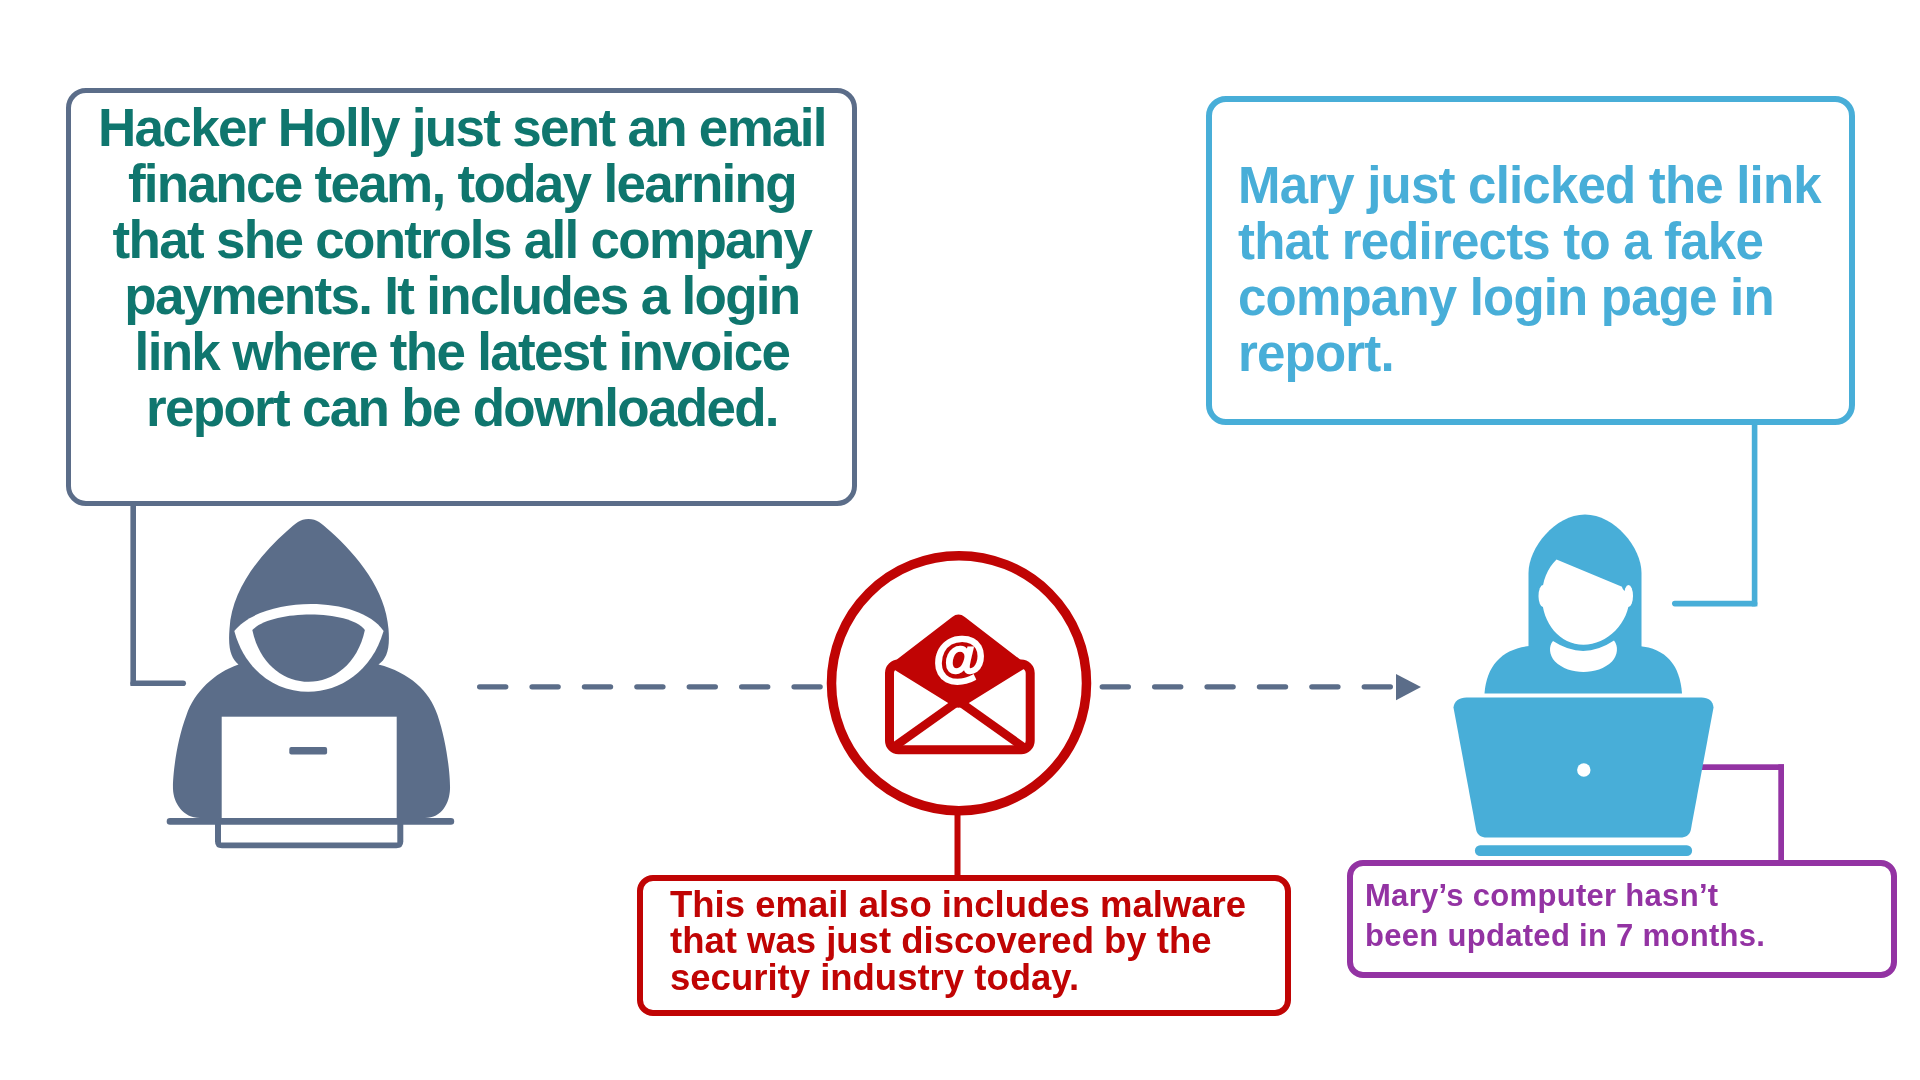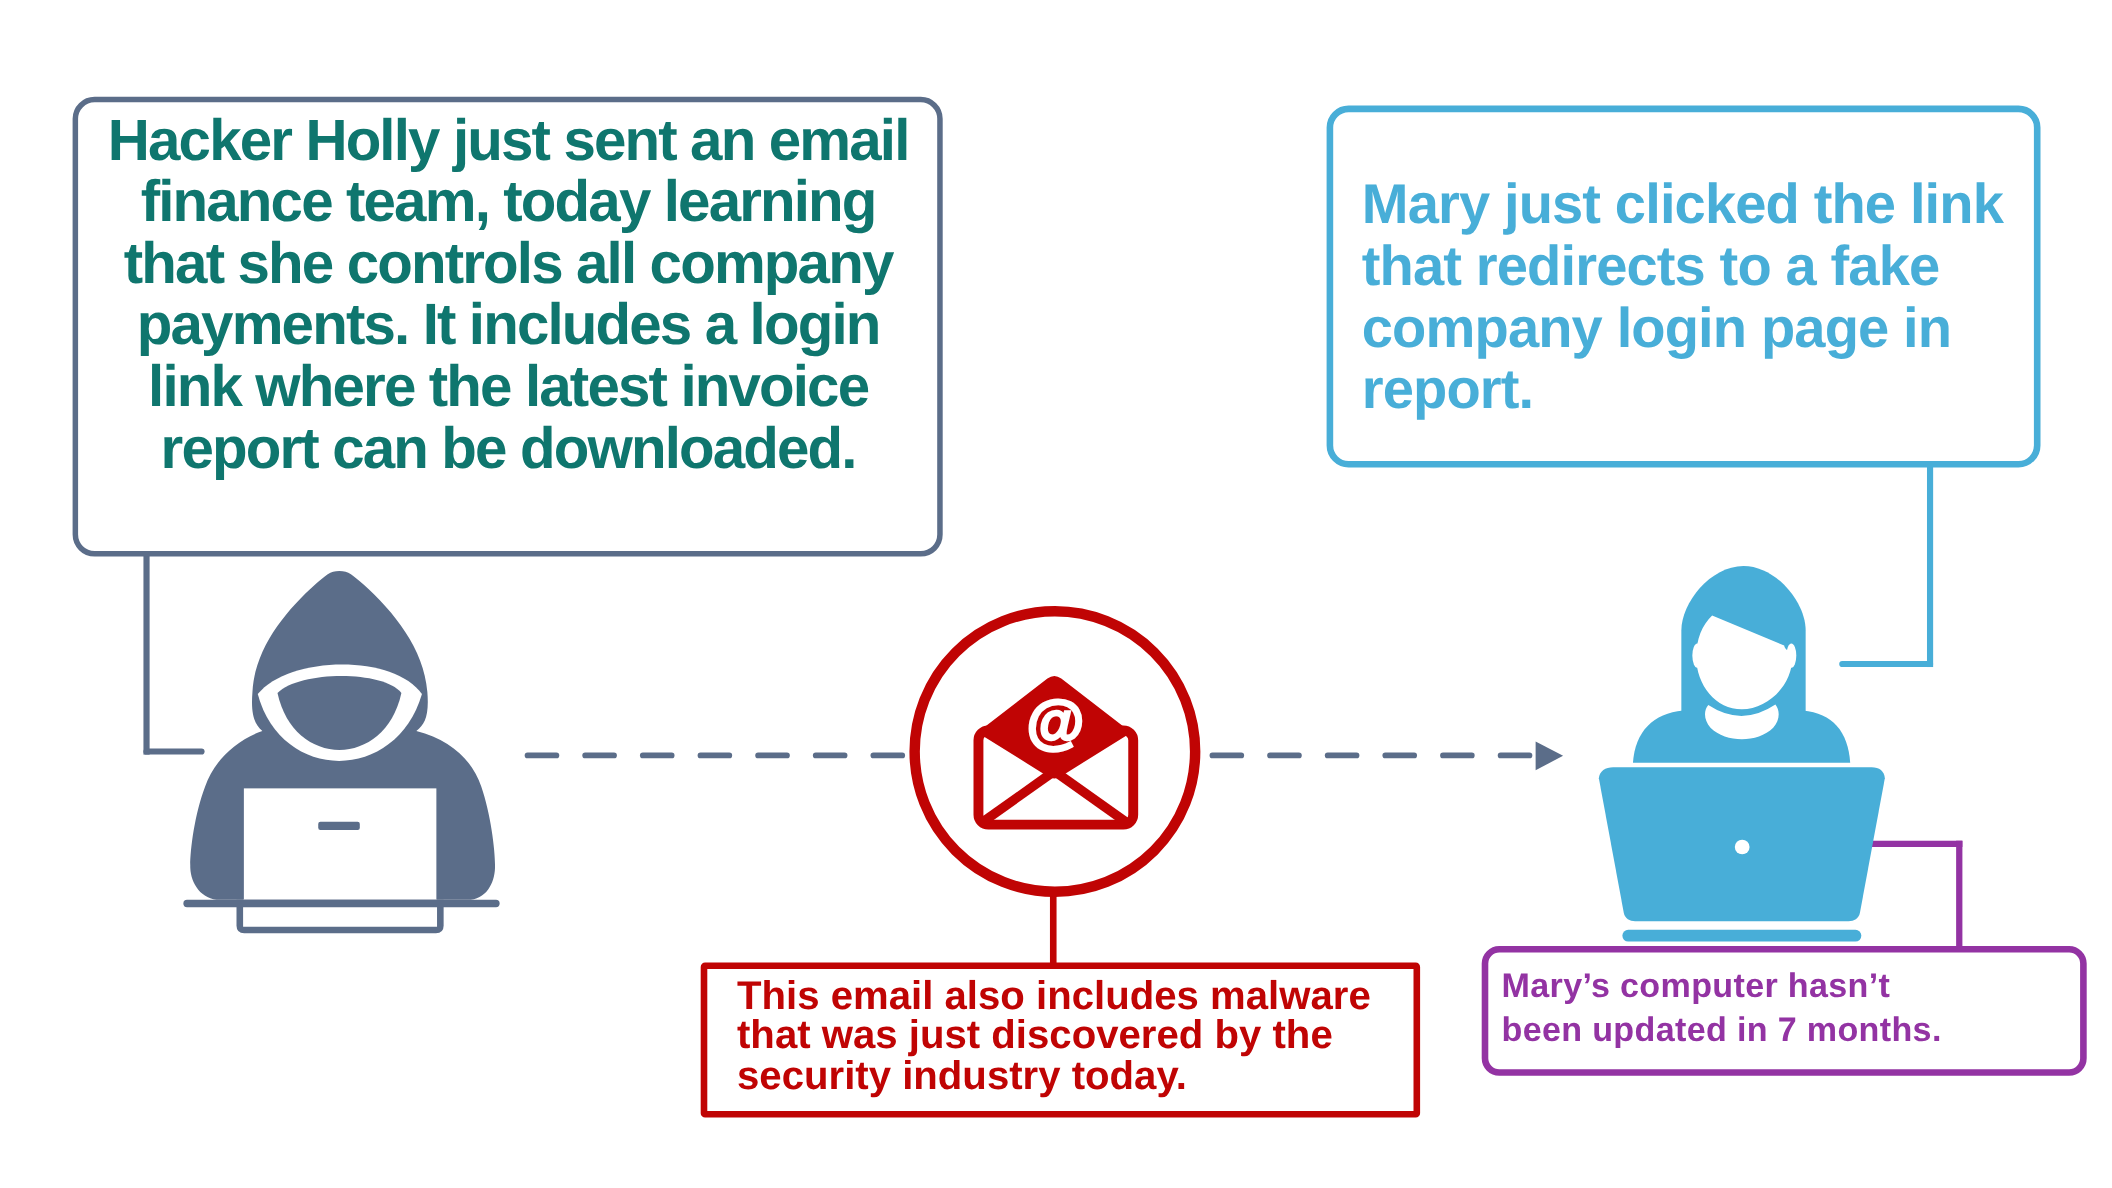--- a/index.html
+++ b/index.html
@@ -4,21 +4,21 @@
 <style>
   html,body{margin:0;padding:0;background:#ffffff;}
   #stage{position:relative;width:1920px;height:1080px;overflow:hidden;background:#ffffff;
          font-family:"Liberation Sans", sans-serif;font-weight:bold;}
   .box{position:absolute;box-sizing:border-box;background:#fff;}
   .line{white-space:nowrap;}
   #slatebox{left:66px;top:88px;width:791px;height:418px;border:5px solid #5B6D89;border-radius:20px;}
   #slatetext{position:absolute;left:27px;top:7px;font-size:53px;line-height:56px;color:#0f766e;letter-spacing:-1.7px;text-align:center;}
   #bluebox{left:1206px;top:96px;width:649px;height:329px;border:6px solid #48AED8;border-radius:20px;}
   #bluetext{position:absolute;left:26px;top:18.5px;font-size:51px;line-height:56px;color:#48AED8;letter-spacing:-0.8px;margin-top:37px;}
-  #redbox{left:637px;top:875px;width:654px;height:141px;border:6px solid #C00404;border-radius:4px;}
+  #redbox{left:637px;top:875px;width:654px;height:141px;border:6px solid #C00404;border-radius:16px;}
   #redtext{position:absolute;left:27px;top:5.5px;font-size:36.5px;line-height:36.5px;color:#C00404;}
   #purplebox{left:1347px;top:860px;width:550px;height:118px;border:6px solid #9333A3;border-radius:16px;}
   #purpletext{position:absolute;left:12px;top:10px;font-size:31px;line-height:39.5px;color:#9333A3;letter-spacing:0.3px;}
   svg{position:absolute;left:0;top:0;}
 </style>
 </head>
 <body>
 <div id="stage">
 <svg id="art" width="1920" height="1080" viewBox="0 0 1920 1080">
 

